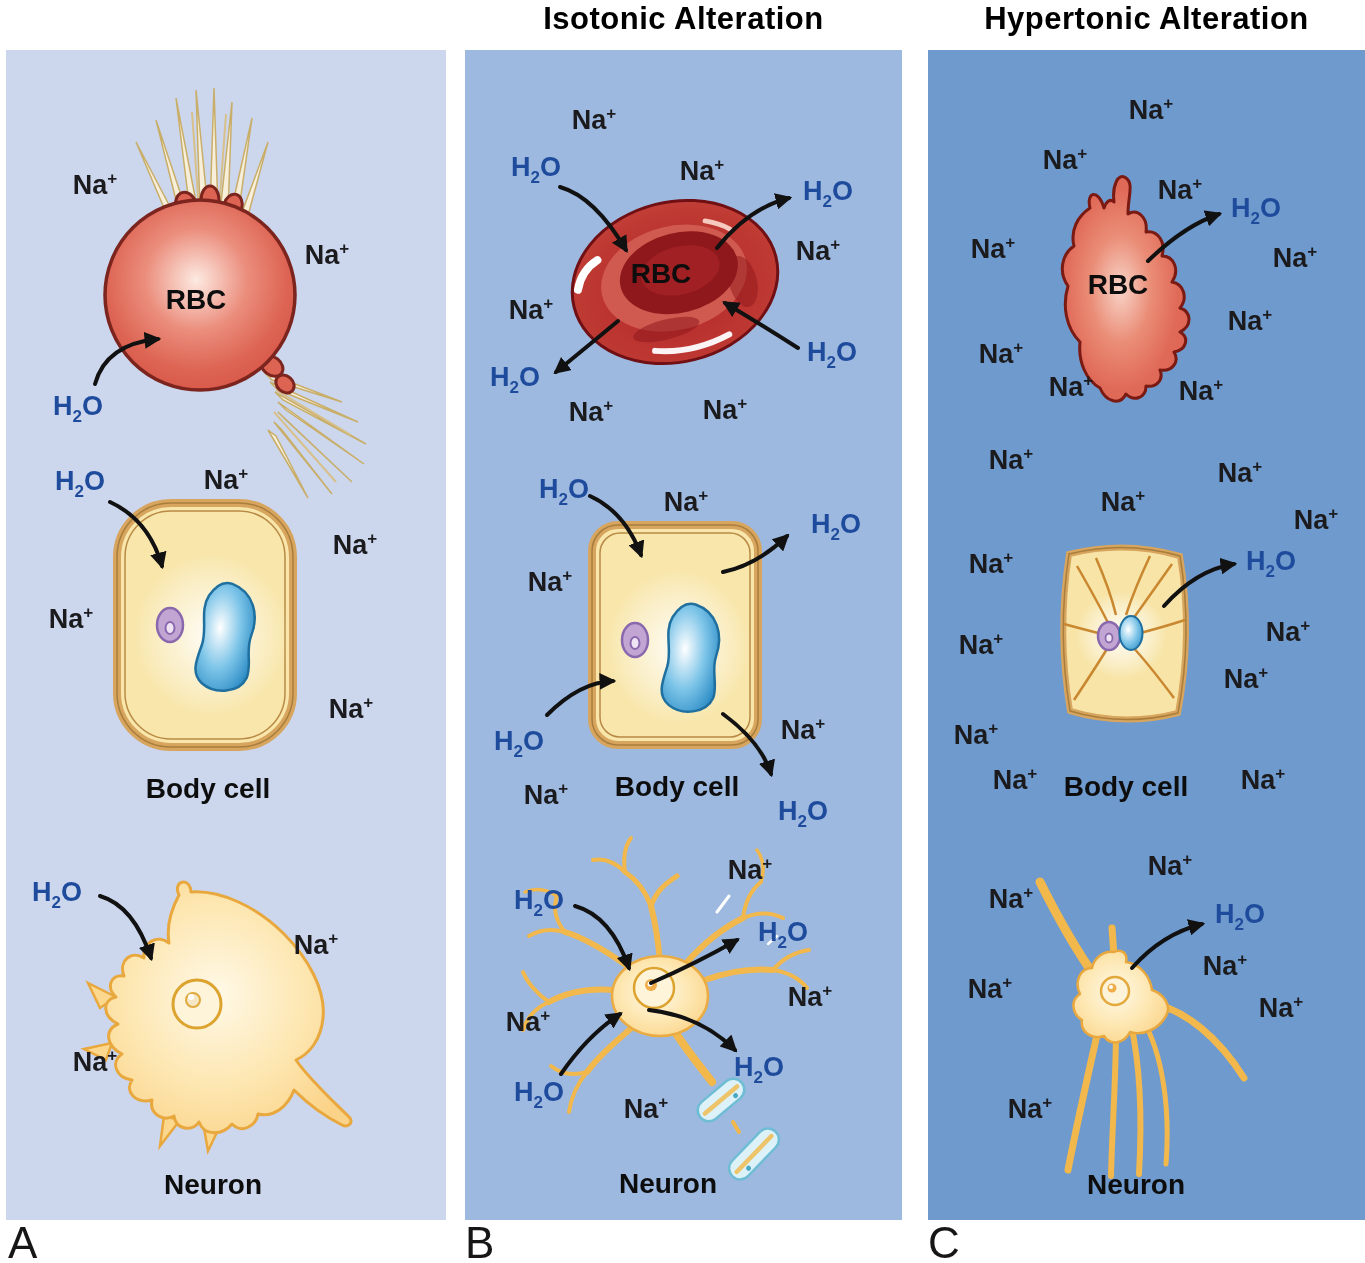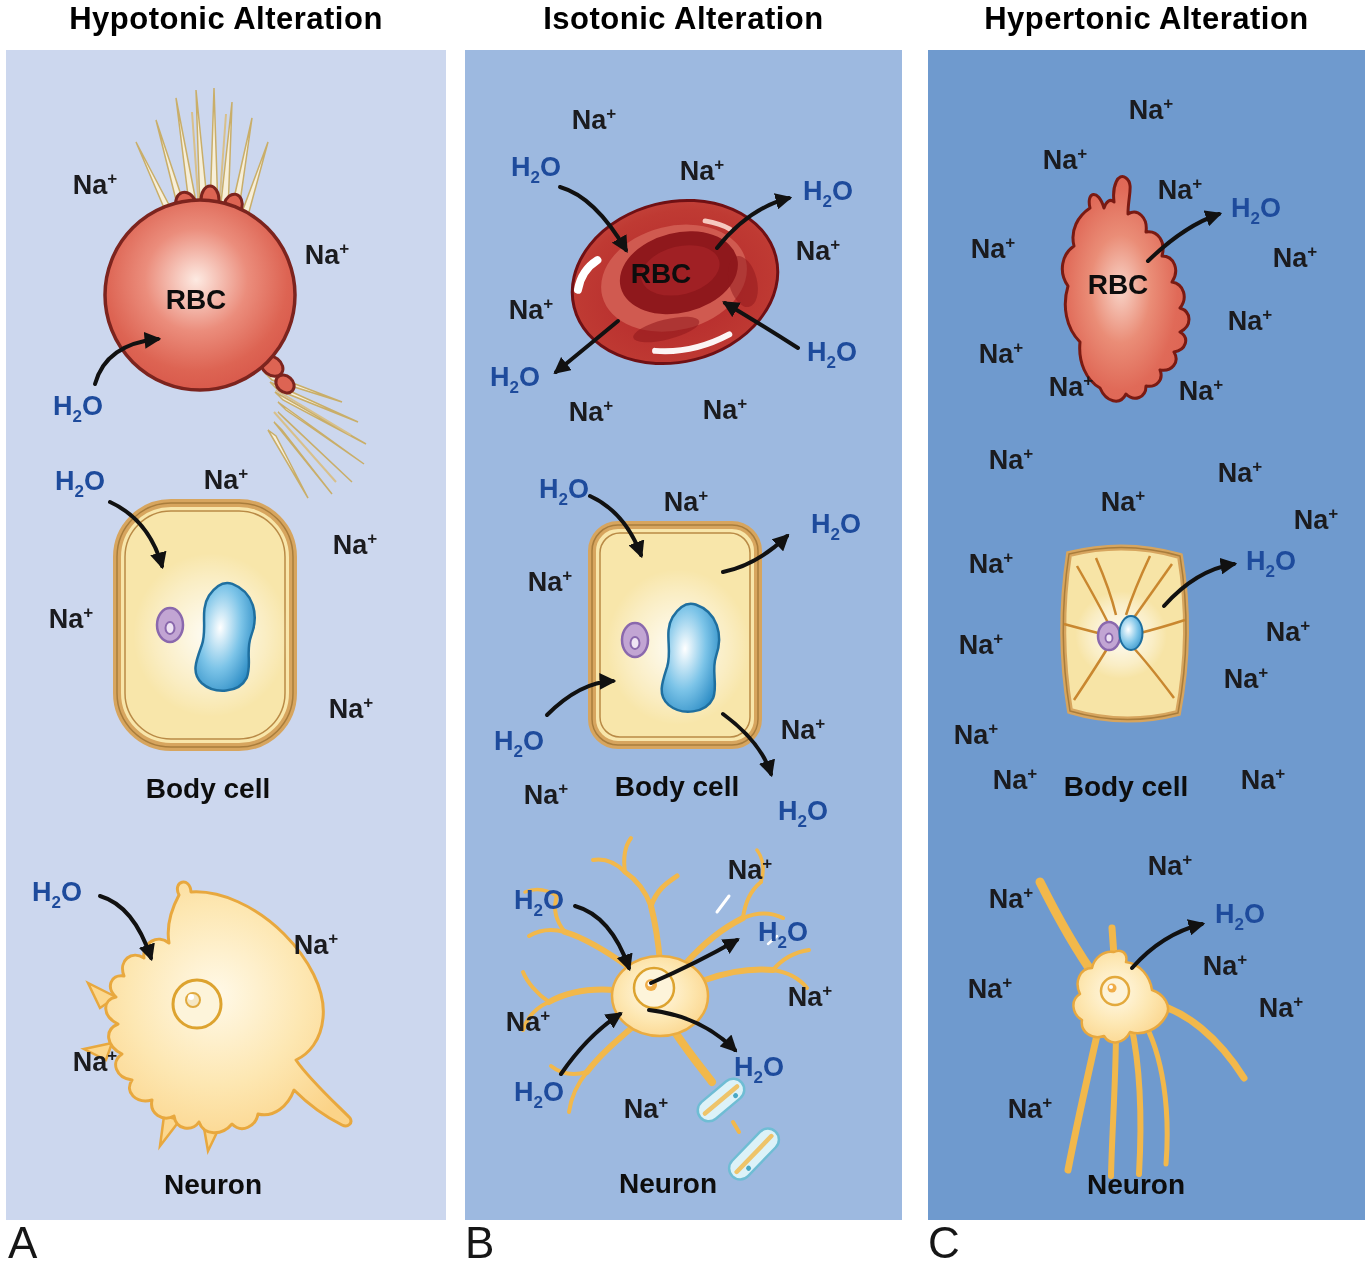--- a/index.html
+++ b/index.html
@@ -17,21 +17,20 @@
   .water sub{font-size:17px;}
   .cell-name{color:#0d0d0d;font-weight:700;font-size:28px;}
   .letter{position:absolute;top:1221px;font-size:44px;font-weight:400;color:#161616;line-height:1;}
   .arrow{fill:none;stroke:#111;stroke-width:4;stroke-linecap:round;}
 </style>
 </head>
 <body>
 
 <div class="stage" style="--water-color: #1e4b9c; --ion-color: #1b1b1e;">
 
-  <div class="title" style="left:6px;width:440px;">Hypotonic Alteration</div>
   <div class="title" style="left:465px;width:437px;">Isotonic Alteration</div>
   <div class="title" style="left:928px;width:437px;">Hypertonic Alteration</div>
 
   <div class="panel" style="left: 6px; width: 440px; background: rgb(204, 215, 238);">
     <svg width="440" height="1170" viewBox="0 0 440 1170">
       <defs>
         <radialGradient id="gA_rbc" cx="48%" cy="42%" r="60%">
           <stop offset="0%" stop-color="#fdeae2"></stop>
             <stop offset="45%" stop-color="#eb8d7c"></stop>
           <stop offset="80%" stop-color="#dd6453"></stop>

